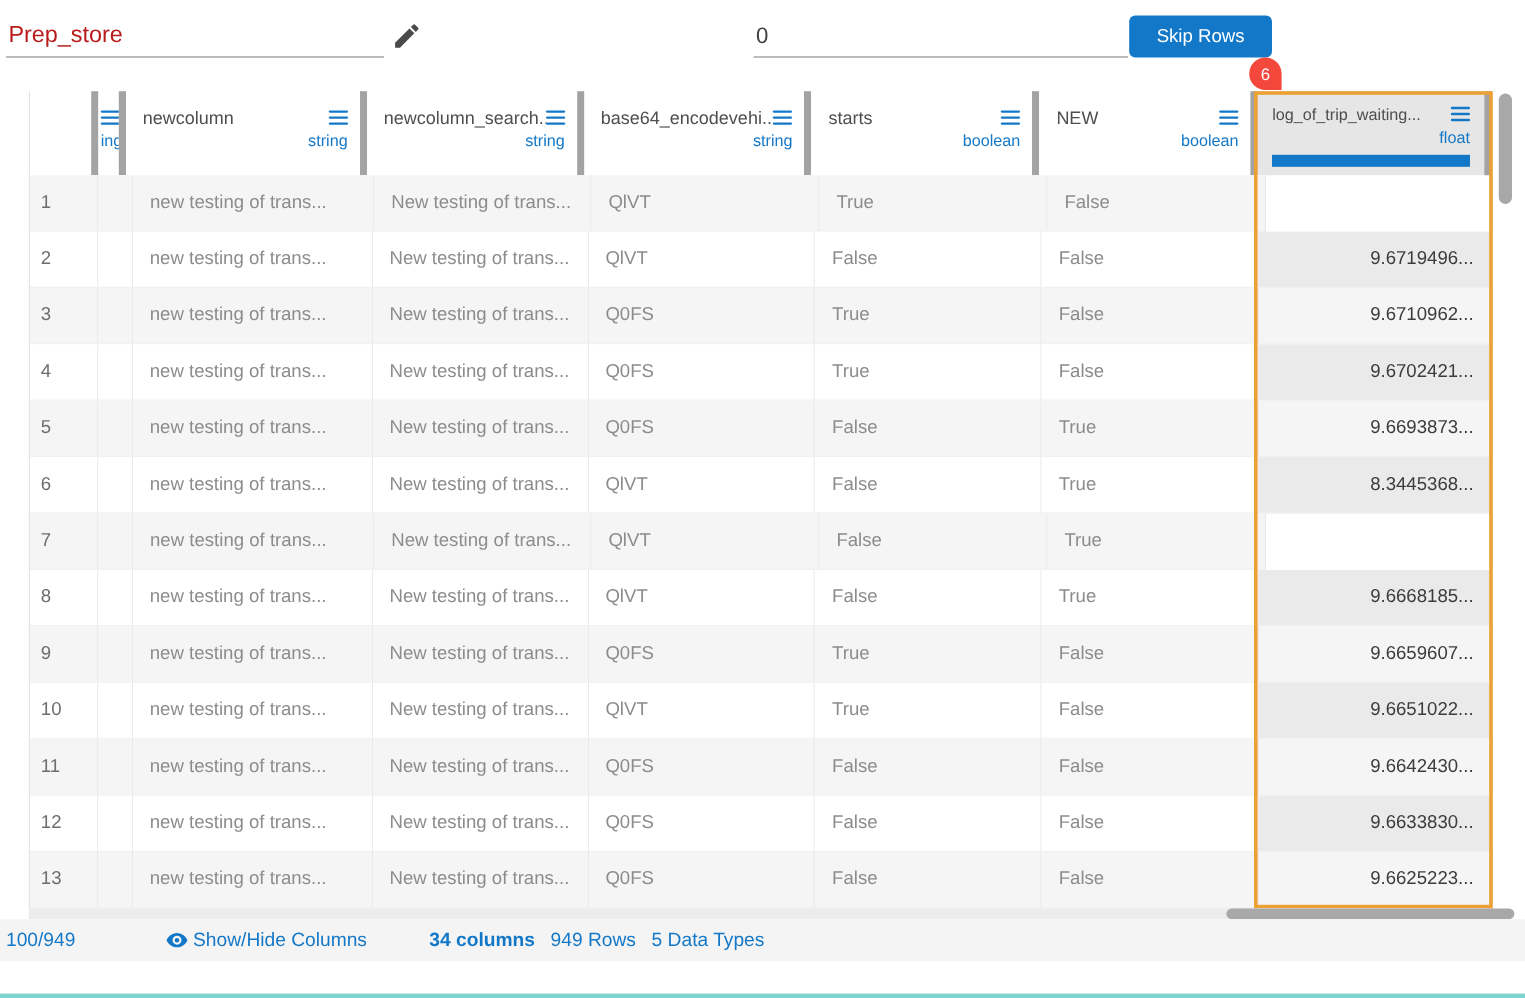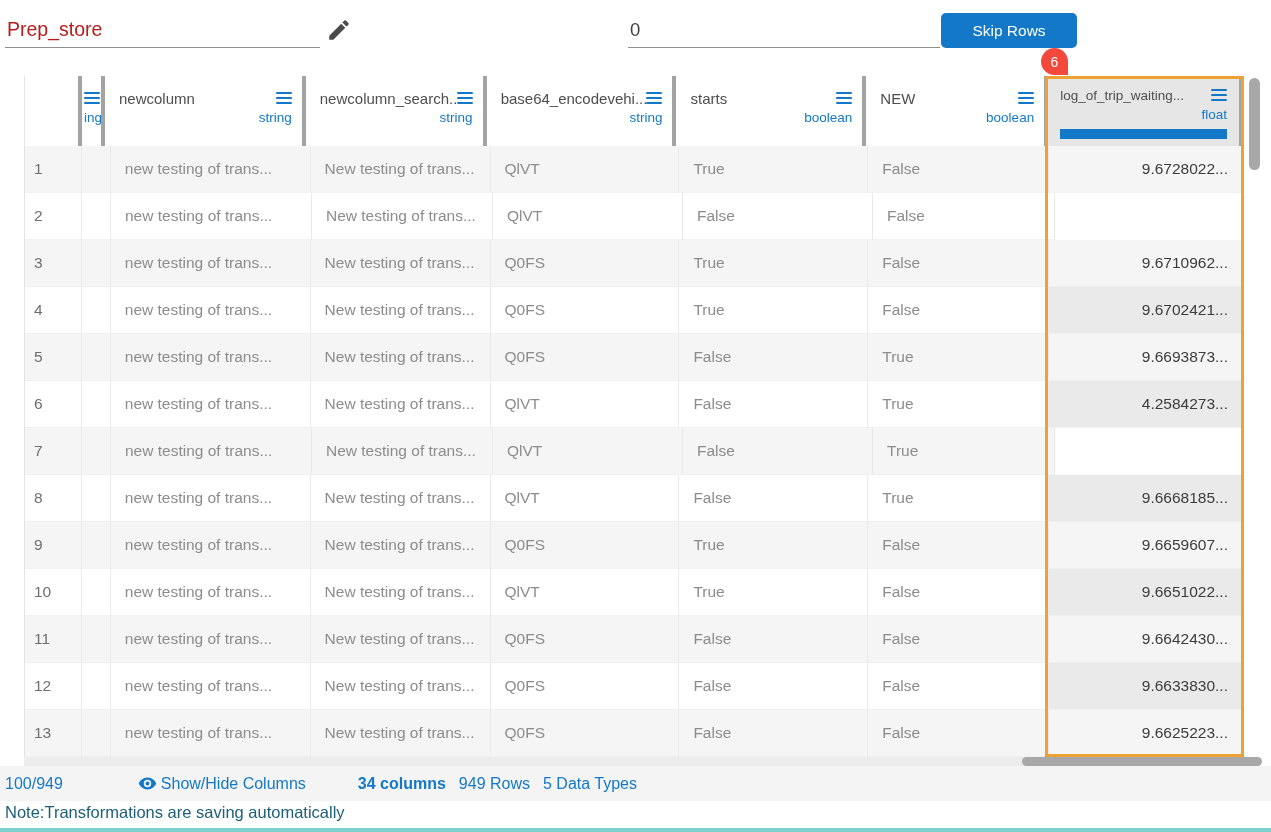--- a/index.html
+++ b/index.html
@@ -14,29 +14,29 @@
     font-family:inherit; font-size:19.5px; color:#b91c1c; background:transparent; padding:0 2px;
   }
   .edit-icon { position:absolute; left:326px; top:17px; width:26px; height:26px; cursor:pointer; }
   .edit-icon svg { width:26px; height:26px; fill:#4a4a4a; }
   .skip-input {
     position:absolute; left:628px; top:12px; width:312px; height:36px;
     border:none; border-bottom:1px solid #8f8f8f; outline:none;
     font-family:inherit; font-size:18.5px; color:#3f3f3f; background:transparent; padding:0 2px;
   }
   .skip-btn {
-    position:absolute; left:941px; top:13px; width:136px; height:35px;
+    position:absolute; left:941px; top:13px; width:119px; height:35px;
     background:var(--accent); color:#fff; border:none; border-radius:5px;
     font-family:inherit; font-size:15.5px; cursor:pointer;
   }
 
   
   .table { position:absolute; left:24px; top:76px; width:1219px; height:681px; border-left:1px solid #e3e3e3; }
   .thead { display:flex; height:70px; }
-  .hcell { border-right:4px solid #a3a3a3; padding:13px 10px 0 14px; overflow:hidden; background:#fff; }
+  .hcell { border-right:6px solid #a3a3a3; padding:13px 10px 0 14px; overflow:hidden; background:#fff; }
   .col-num { width:57px; } .col-ing { width:23px; }
   .col-a { width:201px; } .col-b { width:181px; } .col-c { width:190px; }
   .col-d { width:190px; } .col-e { width:182px; } .col-f { width:195px; }
   .col-ing.hcell { padding:13px 4px 0 2px; }
   .hname { display:flex; justify-content:space-between; align-items:center; height:18px; }
   .hname-text { font-size:15px; color:#4e4e4e; white-space:nowrap; overflow:hidden; }
   .hname-text.small { font-size:13.5px;text-align:center; }
   .menu-icon { display:inline-block; cursor:pointer; flex:none; }
   .menu-icon i { display:block; width:16px; height:2px; background:var(--accent); margin:3px 0; border-radius:1px; }
   .htype { text-align:right; font-size:13.5px; color:var(--accent); margin-top:3px; white-space:nowrap; }
@@ -183,31 +183,31 @@
     </div>
     <div class="tbody">
   <div class="trow striped">
     <div class="cell col-num c-num">1</div>
     <div class="cell col-ing c-ing"></div>
     <div class="cell col-a c-newcolumn">new testing of trans...</div>
     <div class="cell col-b c-search">New testing of trans...</div>
     <div class="cell col-c c-base64">QlVT</div>
     <div class="cell col-d c-starts">True</div>
     <div class="cell col-e c-new">False</div>
-    <div class="cell col-f c-float">9.6728022...</div>
   </div>
 
   <div class="trow">
     <div class="cell col-num c-num">2</div>
     <div class="cell col-ing c-ing"></div>
     <div class="cell col-a c-newcolumn">new testing of trans...</div>
     <div class="cell col-b c-search">New testing of trans...</div>
     <div class="cell col-c c-base64">QlVT</div>
     <div class="cell col-d c-starts">False</div>
     <div class="cell col-e c-new">False</div>
+    <div class="cell col-f c-float">9.6719496...</div>
   </div>
 
   <div class="trow striped">
     <div class="cell col-num c-num">3</div>
     <div class="cell col-ing c-ing"></div>
     <div class="cell col-a c-newcolumn">new testing of trans...</div>
     <div class="cell col-b c-search">New testing of trans...</div>
     <div class="cell col-c c-base64">Q0FS</div>
     <div class="cell col-d c-starts">True</div>
     <div class="cell col-e c-new">False</div>
@@ -237,21 +237,21 @@
   </div>
 
   <div class="trow">
     <div class="cell col-num c-num">6</div>
     <div class="cell col-ing c-ing"></div>
     <div class="cell col-a c-newcolumn">new testing of trans...</div>
     <div class="cell col-b c-search">New testing of trans...</div>
     <div class="cell col-c c-base64">QlVT</div>
     <div class="cell col-d c-starts">False</div>
     <div class="cell col-e c-new">True</div>
-    <div class="cell col-f c-float">4.2584273...</div>
+    <div class="cell col-f c-float">8.3445368...</div>
   </div>
 
   <div class="trow striped">
     <div class="cell col-num c-num">7</div>
     <div class="cell col-ing c-ing"></div>
     <div class="cell col-a c-newcolumn">new testing of trans...</div>
     <div class="cell col-b c-search">New testing of trans...</div>
     <div class="cell col-c c-base64">QlVT</div>
     <div class="cell col-d c-starts">False</div>
     <div class="cell col-e c-new">True</div>
@@ -344,15 +344,14 @@
         </span>
         <span>Show/Hide Columns</span>
       </span>
       <span class="f-cols">34 columns</span>
       <span class="f-rows">949 Rows</span>
       <span class="f-types">5 Data Types</span>
     </div>
 
   </div>
 
-  <div class="note-text">Note:Transformations are saving automatically</div>
   <div class="bottom-line"></div>
 </div>
 
 </body></html>

